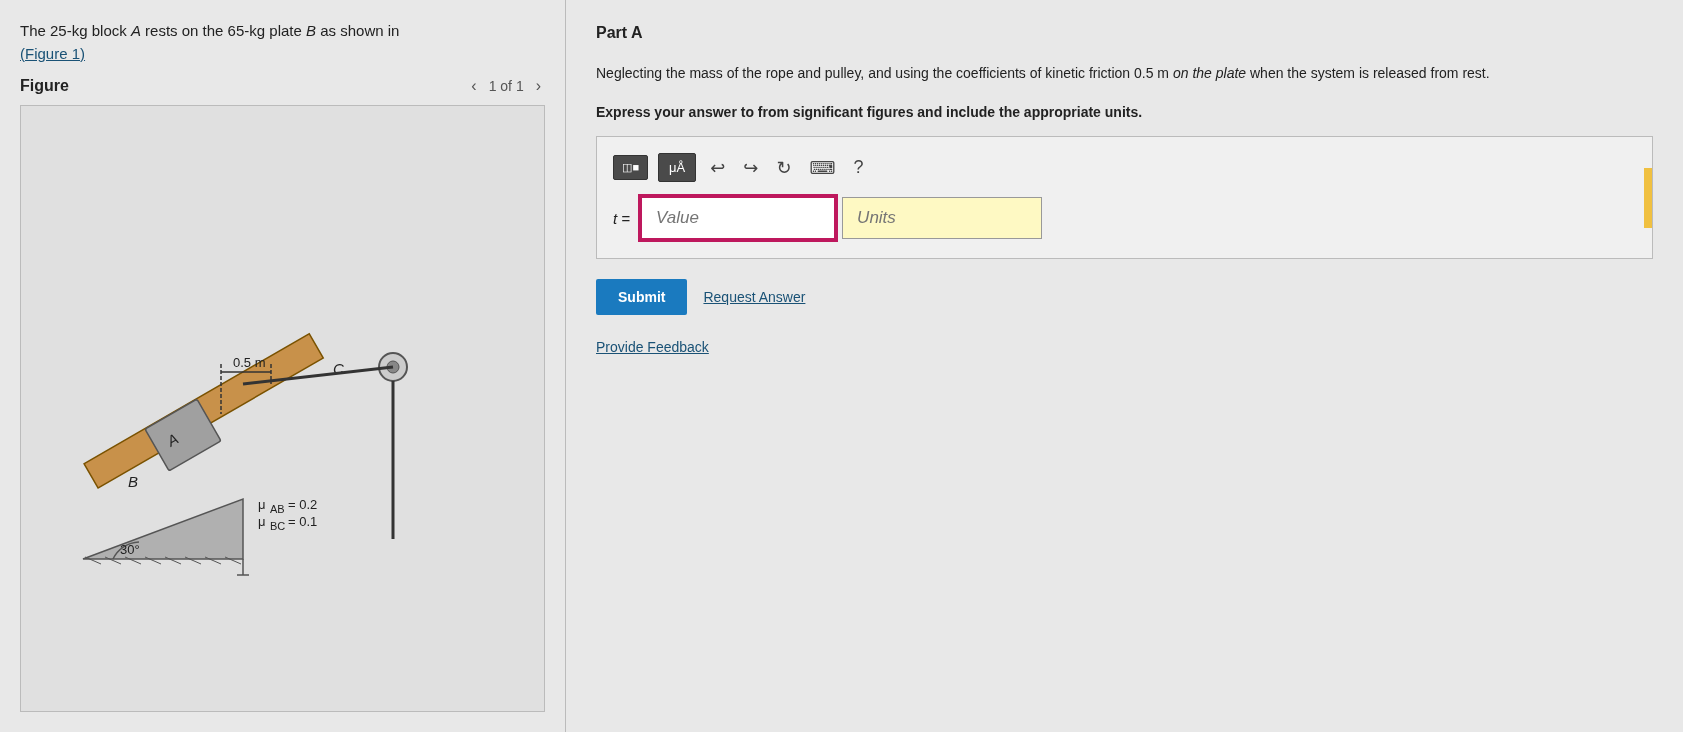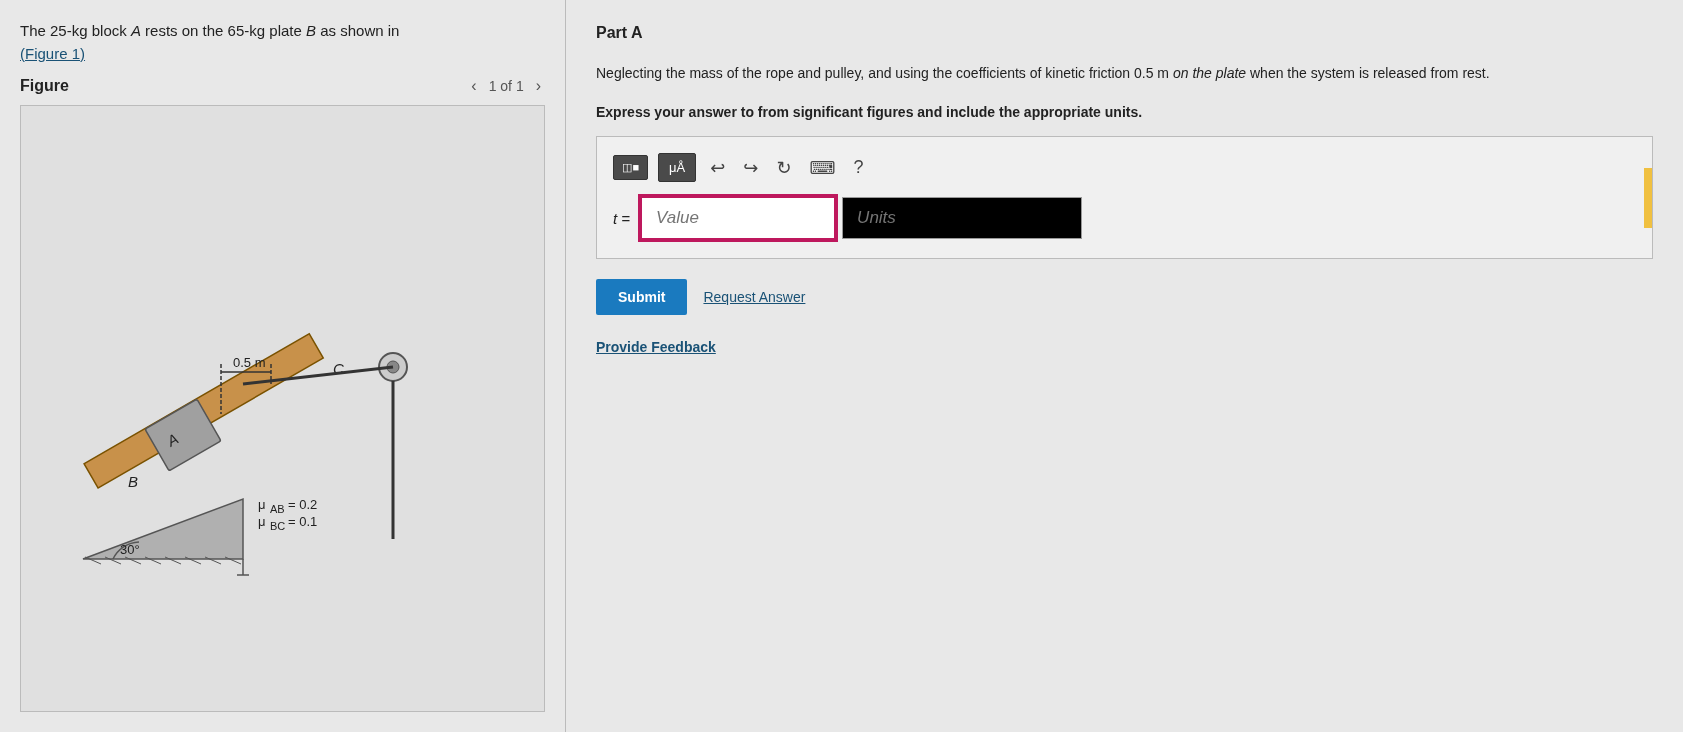--- a/index.html
+++ b/index.html
@@ -177,22 +177,22 @@
       width: 200px;
       outline: none;
     }
 
     .units-input {
       border: 1px solid #999;
       padding: 10px 14px;
       font-size: 17px;
       font-style: italic;
       color: #888;
-      background: #000000;
-      width: 240px;
+      background: #fef9c3;
+      width: 200px;
       outline: none;
     }
 
     .action-row {
       display: flex;
       align-items: center;
       gap: 16px;
       margin-top: 4px;
     }
 
@@ -213,21 +213,20 @@
       font-size: 14px;
       cursor: pointer;
     }
 
     .provide-feedback-link {
       color: #1a5276;
       text-decoration: underline;
       font-size: 14px;
       cursor: pointer;
       margin-top: 8px;
-      font-weight: bold;
     }
 
     
     .yellow-bar {
       position: absolute;
       right: 0;
       top: 50%;
       width: 8px;
       height: 60px;
       background: #f0c040;

